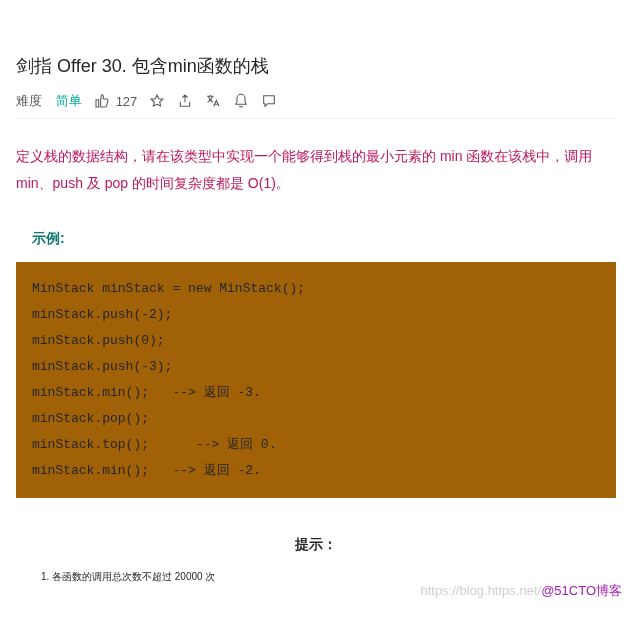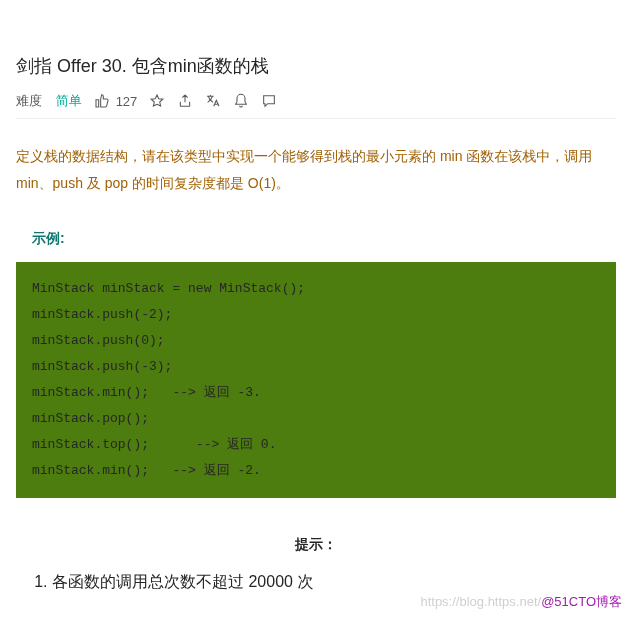--- a/index.html
+++ b/index.html
@@ -28,49 +28,49 @@
     }
     .difficulty-label { color: #595959; }
     .difficulty-val { color: #00af9b; margin-left: 10px; }
     .likes { display: flex; align-items: center; gap: 6px; color: #595959; }
     .icon { width: 16px; height: 16px; display: inline-flex; align-items: center; justify-content: center; }
     .icon svg { width: 16px; height: 16px; fill: none; stroke: #595959; stroke-width: 1.6; }
     .divider { border: none; border-top: 1px solid #eee; margin: 6px 0 24px 0; }
     .desc {
       font-size: 14px;
       line-height: 1.9;
-      color: #a16207;
+      color: #be185d;
       margin-bottom: 34px;
     }
     .section-h {
       font-size: 14px;
       font-weight: 700;
       color: #0f766e;
       margin-bottom: 14px;
       margin-left: 16px;
     }
     .code-block {
-      background: #4d7c0f;
+      background: #a16207;
       padding: 14px 16px;
       font-family: Consolas, "Courier New", monospace;
       font-size: 13px;
       line-height: 2.0;
       color: #262626;
       white-space: pre;
       margin-bottom: 38px;
     }
     .tips-h {
       font-size: 14px;
       font-weight: 700;
       margin-bottom: 14px;
       text-align: center;
     }
     .tips-list {
       padding-left: 36px;
-      font-size: 16px;
+      font-size: 10px;
       color: #262626;
       line-height: 1.8;
     }
     .watermark {
       position: absolute;
       right: 10px;
       bottom: 2px;
       font-size: 13px;
       color: #d0d0d0;
       pointer-events: none;

